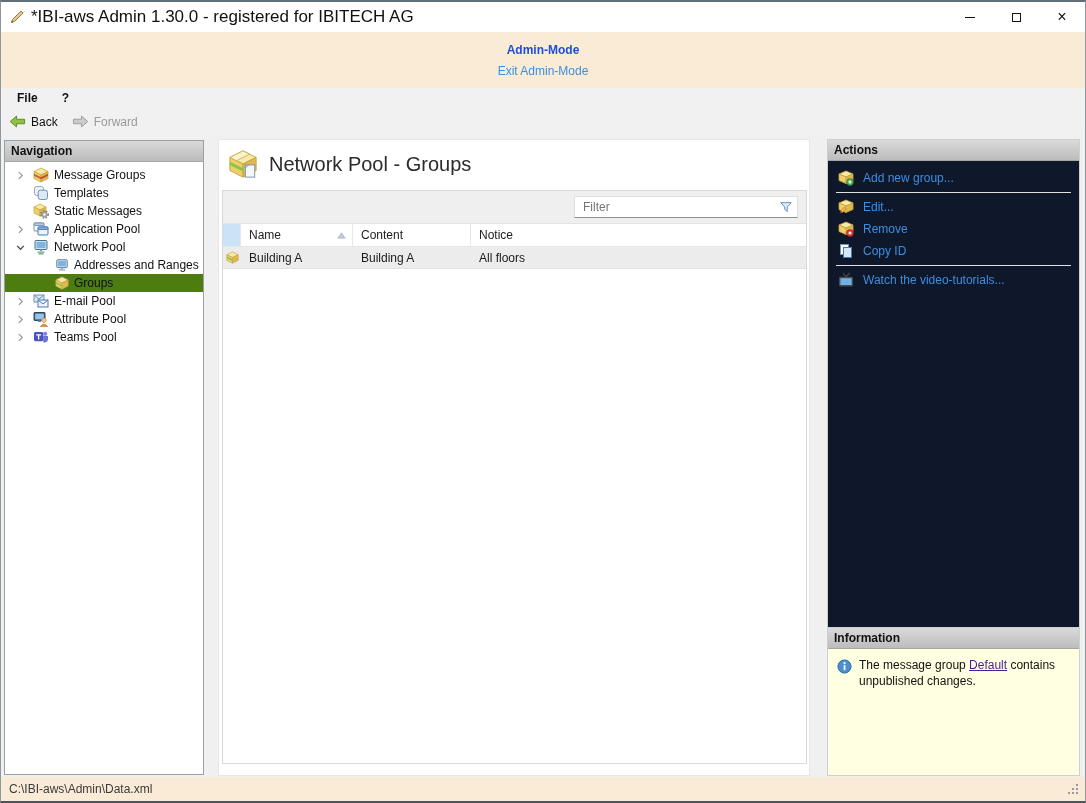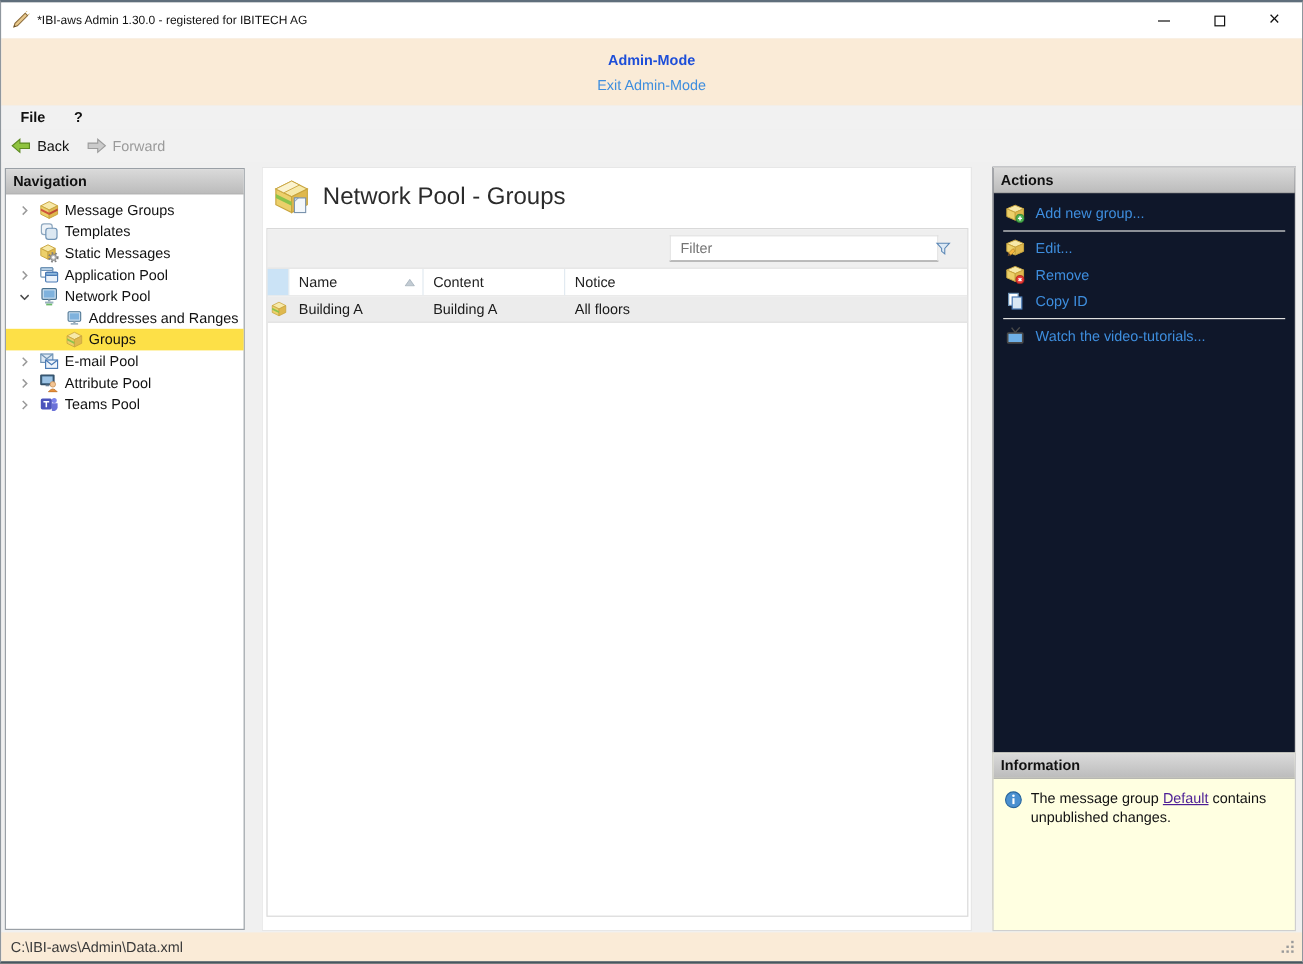--- a/index.html
+++ b/index.html
@@ -6,21 +6,21 @@
   html,body { background:#444; }
   body { font-family:"Liberation Sans","DejaVu Sans",sans-serif; font-size:12px; color:#1a1a1a; }
 
   .window { position:relative; width:1086px; height:803px; background:#f0f0f0;
     border-top:2px solid #5f6e7b; border-left:1px solid #8f979e; border-right:1px solid #8f979e;
     border-bottom:2px solid #47565f; overflow:hidden; }
 
   
   .titlebar { position:absolute; top:0; left:0; right:0; height:30px; background:#fff; display:flex; align-items:center; }
   .app-icon { width:16px; height:16px; margin-left:8px; flex:0 0 auto; }
-  .title-text { margin-left:6px; font-size:10px; color:#111; }
+  .title-text { margin-left:6px; font-size:17px; color:#111; }
   .win-controls { margin-left:auto; display:flex; height:100%; }
   .win-btn { width:46px; height:100%; display:flex; align-items:center; justify-content:center; cursor:default; }
   .glyph-min { width:10px; height:1px; background:#111; display:block; }
   .glyph-max { width:9px; height:9px; border:1px solid #111; display:block; }
   .glyph-close { font-size:16px; line-height:1; color:#111; }
 
   
   .banner { position:absolute; top:30px; left:0; right:0; height:56px; background:#faebd7; text-align:center; padding-top:11px; }
   .banner-title { font-weight:bold; font-size:12px; color:#1d4ed8; }
   .banner-link { display:inline-block; margin-top:7px; color:#3e8ede; cursor:pointer; }
@@ -37,37 +37,37 @@
   
   .workspace { position:absolute; top:133px; left:0; right:0; bottom:24px; background:#f0f0f0; }
 
   .panel-header { height:21px; background:linear-gradient(#dadada,#bcbcbc); border-bottom:1px solid #a6a6a6;
     font-weight:bold; color:#111; padding-left:6px; display:flex; align-items:center; }
 
   
   .nav-panel { position:absolute; left:3px; top:5px; width:200px; height:635px; background:#fff; border:1px solid #9aa0a6; }
   .tree { padding-top:4px; }
   .tree-row { display:flex; align-items:center; height:18px; cursor:default; }
-  .tree-row.selected { background:#fde047; }
+  .tree-row.selected { background:#4d7c0f; }
   .chev { width:14px; height:14px; flex:0 0 auto; display:flex; align-items:center; justify-content:center; }
   .lvl0 .chev { margin-left:8px; }
   .lvl1 .chev { margin-left:30px; }
   .t-icon { width:16px; height:16px; margin-left:6px; flex:0 0 auto; }
   .lvl1 .t-icon { width:14px; height:14px; }
   .t-label { margin-left:5px; color:#111; white-space:nowrap; }
 
   
   .main-panel { position:absolute; left:217px; top:4px; width:592px; height:637px; background:#fff; border:1px solid #e7e7e7; }
   .main-heading { display:flex; align-items:center; padding:9px 0 0 9px; }
   .heading-icon { width:30px; height:30px; flex:0 0 auto; }
   .heading-title { margin-left:11px; font-size:20px; color:#2b2b2b; }
 
   .table-block { position:absolute; left:3px; right:2px; top:50px; bottom:11px; border:1px solid #d9d9d9; background:#fff; }
   .filter-band { position:relative; height:33px; background:#efefef; border-bottom:1px solid #e4e4e4; }
-  .filter-input { position:absolute; right:24px; top:5px; width:224px; height:22px; background:#fff;
+  .filter-input { position:absolute; right:8px; top:5px; width:224px; height:22px; background:#fff;
     border:1px solid #e0e0e0; border-bottom:1px solid #8f8f8f; font-size:12px; color:#333;
     padding:0 26px 0 8px; font-family:inherit; outline:none; }
   .filter-funnel { position:absolute; right:13px; top:9px; width:14px; height:14px; }
 
   .thead { display:flex; height:23px; border-bottom:1px solid #e6e6e6; align-items:stretch; }
   .th { display:flex; align-items:center; color:#222; border-right:1px solid #e2eaf1; }
   .th-icon { width:18px; background:#cbe3f6; }
   .th-name { width:112px; padding:0 6px 0 8px; justify-content:space-between; }
   .th-content { width:118px; padding-left:8px; }
   .th-notice { flex:1; padding-left:8px; border-right:none; }

